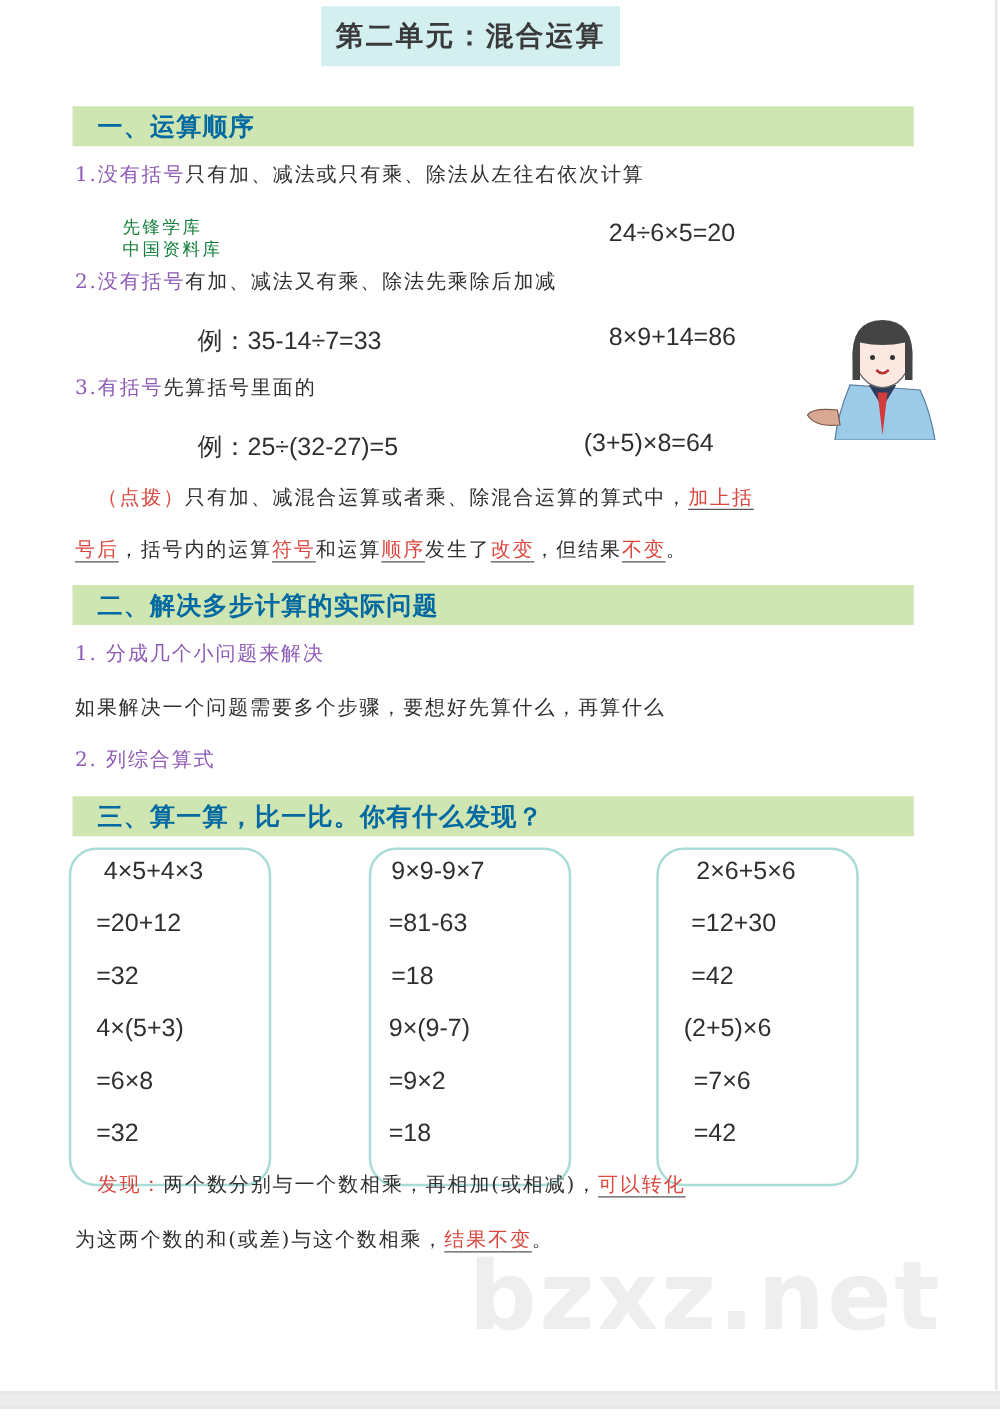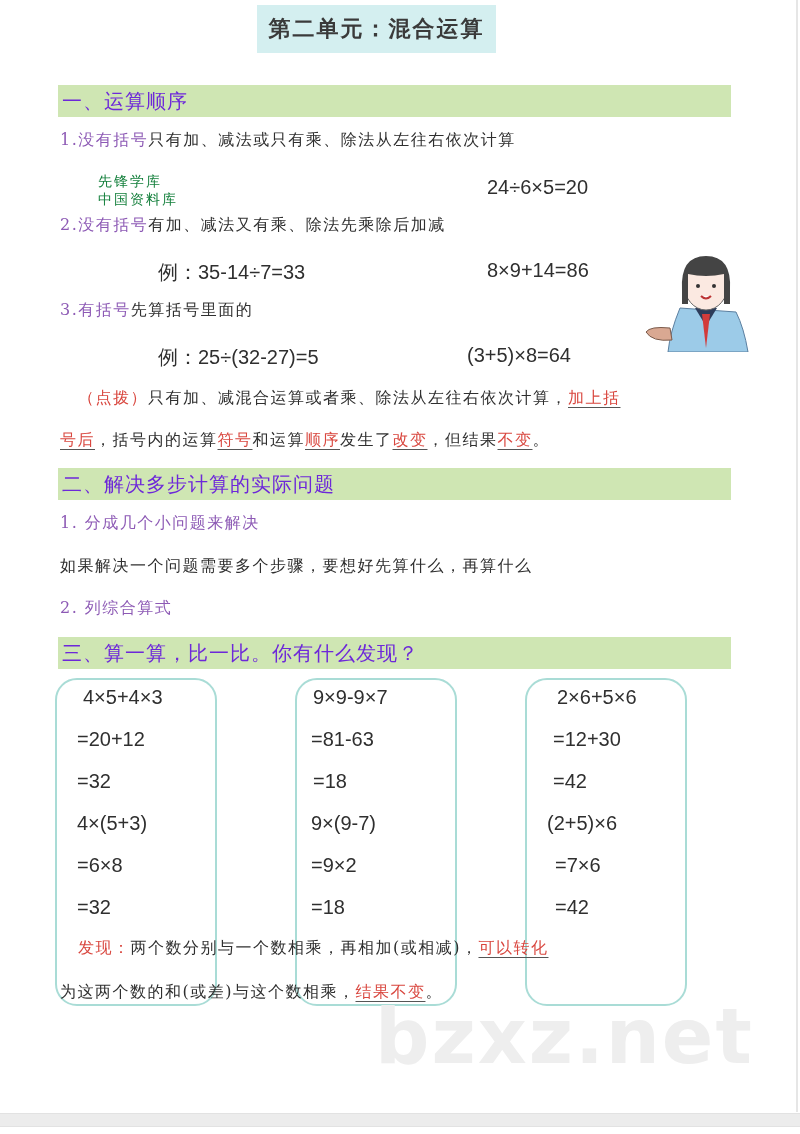--- a/index.html
+++ b/index.html
@@ -15,40 +15,40 @@
     position:absolute; left:0; top:1113px; width:800px; height:12px;
     background:#ececec; border-top:1px solid #e2e2e2; border-bottom:1px solid #e2e2e2;
   }
   .title-box {
     position:absolute; left:257px; top:5px; width:239px; height:48px;
     background:#d4eff0; display:flex; align-items:center; justify-content:center;
     font-size:22px; font-weight:bold; color:#3a3a3a; letter-spacing:2px;
   }
   .section-bar {
     position:absolute; left:58px; width:673px; height:32px; background:#cfe6b3;
-    display:flex; align-items:center; font-size:20px; font-weight:normal; color:#6d28d9;
-    padding-left:4px; box-sizing:border-box; letter-spacing:1px;
+    display:flex; align-items:center; font-size:20px; font-weight:bold; color:#0369a1;
+    padding-left:20px; box-sizing:border-box; letter-spacing:1px;
   }
   .line {
     position:absolute; font-size:16px; white-space:nowrap; letter-spacing:1.5px; color:#2f2f2f;
   }
   .purple { color:#8d5ab5; }
   .red { color:#d9473f; }
   .u { color:#d9473f; text-decoration:underline; text-decoration-color:#555; text-underline-offset:4px; }
   .math {
     position:absolute; font-family:"Liberation Sans", "DejaVu Sans", sans-serif; font-size:20px;
     color:#2f2f2f; white-space:nowrap;
   }
   .ex-label { font-family:"DejaVu Serif", serif; }
   .watermark-small {
     position:absolute; left:98px; font-size:14px; color:#15803d; letter-spacing:2px;
     font-family:"DejaVu Sans", sans-serif;
   }
   .calc-box {
-    position:absolute; top:678px; width:160px; height:328px; border:2px solid #a9dcd6;
+    position:absolute; top:678px; width:160px; height:271px; border:2px solid #a9dcd6;
     border-radius:22px; box-sizing:border-box; background:#fff;
   }
   .calc-line {
     position:absolute; font-family:"Liberation Sans", "DejaVu Sans", sans-serif; font-size:20px;
     color:#2f2f2f; white-space:nowrap;
   }
   .big-watermark {
     position:absolute; left:375px; top:992px; font-family:"DejaVu Sans", sans-serif;
     font-weight:bold; font-size:76px; color:#eeeeee; letter-spacing:2px;
   }
@@ -92,21 +92,21 @@
     <path d="M62 66 L66 100 L70 66 Z" fill="#d23b3b"></path>
     <ellipse cx="66" cy="36" rx="22" ry="26" fill="#fbe9e1" stroke="#666" stroke-width="1"></ellipse>
     <path d="M42 42 Q40 8 66 8 Q92 8 90 42 L90 56 L84 56 L84 26 Q66 30 48 26 L48 56 L42 56 Z" fill="#444"></path>
     <circle cx="58" cy="38" r="2" fill="#333"></circle>
     <circle cx="74" cy="38" r="2" fill="#333"></circle>
     <path d="M61 48 Q66 53 71 48" stroke="#b33" stroke-width="2" fill="#fff"></path>
     <path d="M30 80 Q10 78 6 84 Q12 94 32 92 Z" fill="#d9a892" stroke="#7a5a4a" stroke-width="1"></path>
   </svg>
 
   <div class="line" style="left:78px; top:388px;">
-    <span class="red">（点拨）</span><span>只有加、减混合运算或者乘、除法从左往右依次计算，</span><span class="u">加上括</span>
+    <span class="red">（点拨）</span><span>只有加、减混合运算或者乘、除混合运算的算式中，</span><span class="u">加上括</span>
   </div>
   <div class="line" style="left:60px; top:430px;">
     <span class="u">号后</span><span>，括号内的运算</span><span class="u">符号</span><span>和运算</span><span class="u">顺序</span><span>发生了</span><span class="u">改变</span><span>，但结果</span><span class="u">不变</span><span>。</span>
   </div>
 
   <div class="section-bar" style="top:468px;">二、解决多步计算的实际问题</div>
   <div class="line purple" style="left:60px; top:513px;">1. 分成几个小问题来解决</div>
   <div class="line" style="left:60px; top:556px;">如果解决一个问题需要多个步骤，要想好先算什么，再算什么</div>
   <div class="line purple" style="left:60px; top:598px;">2. 列综合算式</div>
 

